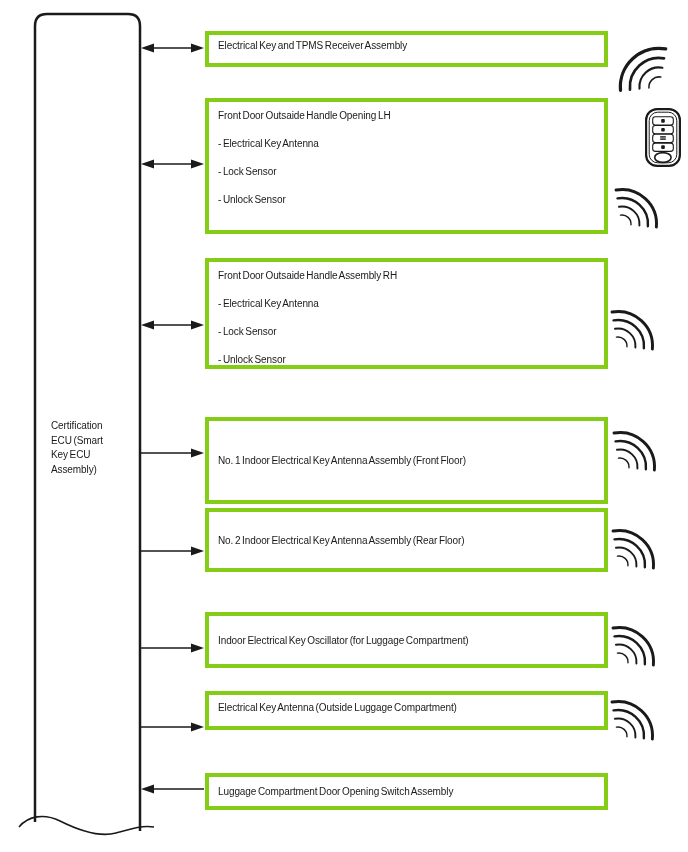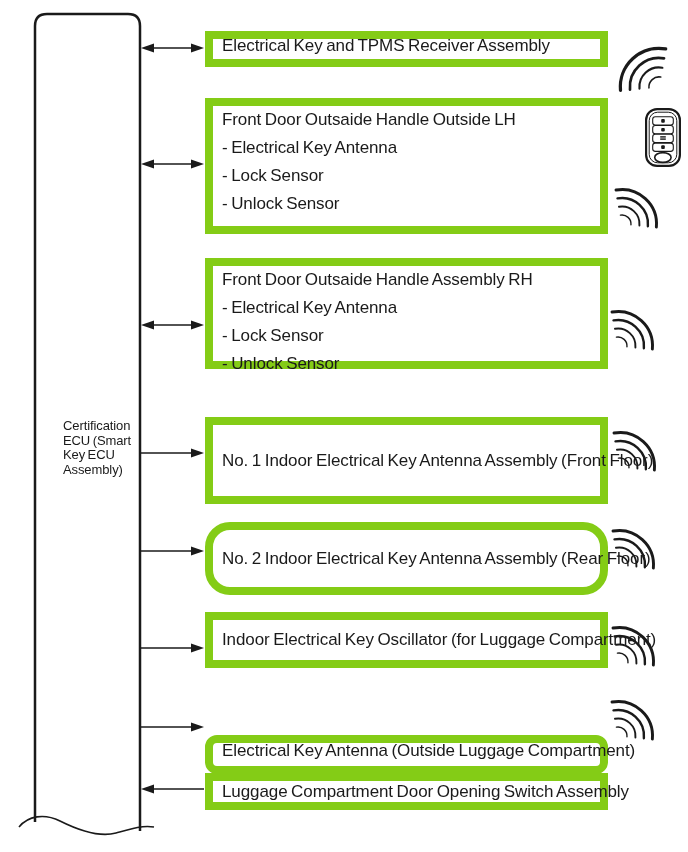--- a/index.html
+++ b/index.html
@@ -3,39 +3,38 @@
 <meta charset="utf-8">
 <style>
   html,body{margin:0;padding:0;background:#fff;}
   .stage{
     position:relative;width:688px;height:852px;background:#ffffff;
     font-family:"Liberation Sans",sans-serif;color:#1a1a1a;overflow:hidden;
   }
   svg.overlay{position:absolute;left:0;top:0;}
   .box{
     position:absolute;left:205px;width:403px;box-sizing:border-box;
-    border:8px solid #84cc16;background:#ffffff;
-    font-size:17px;letter-spacing:-0.1px;word-spacing:-1px;white-space:nowrap;
+    border:4px solid #84cc16;background:#ffffff;
+    font-size:10px;letter-spacing:-0.1px;word-spacing:-1px;white-space:nowrap;
   }
   .box.single{display:flex;align-items:center;padding-left:9px;}
   .box.multi{line-height:28px;padding-left:9px;}
   .pad-b{padding-bottom:7px;}
   .b1{top:31px;height:36px;}
   .b2{top:98px;height:136px;}
   .b3{top:258px;height:111px;}
   .b4{top:417px;height:87px;}
-  .b5{top:522px;height:73px;border-radius:25px;}
+  .b5{top:508px;height:64px;}
   .b6{top:612px;height:56px;}
-  .b7{top:735px;height:39px;border-radius:12px;}
+  .b7{top:691px;height:39px;}
   .b8{top:773px;height:37px;}
   .ecu-label{
     position:absolute;left:51px;top:419px;width:100px;
-    font-size:13px;line-height:14.5px;letter-spacing:-0.1px;word-spacing:-1px;
+    font-size:10px;line-height:14.5px;letter-spacing:-0.1px;word-spacing:-1px;
     white-space:pre-line;
-    margin-left:12px;
   }
 </style>
 </head>
 <body>
 
 <div class="stage">
 
   <svg class="overlay" width="688" height="852" viewBox="0 0 688 852">
     <defs>
       <g id="wave" stroke="#1a1a1a" fill="none" stroke-linecap="round">
@@ -116,21 +115,21 @@
   <div class="ecu-label">Certification
 ECU (Smart
 Key ECU
 Assembly)</div>
 
   <div class="box single pad-b b1">
     <span>Electrical Key and TPMS Receiver Assembly</span>
   </div>
 
   <div class="box multi b2">
-    <div>Front Door Outsaide Handle Outside LH</div>
+    <div>Front Door Outsaide Handle Opening LH</div>
     <div>- Electrical Key Antenna</div>
     <div>- Lock Sensor</div>
     <div>- Unlock Sensor</div>
   </div>
 
   <div class="box multi b3">
     <div>Front Door Outsaide Handle Assembly RH</div>
     <div>- Electrical Key Antenna</div>
     <div>- Lock Sensor</div>
     <div>- Unlock Sensor</div>

